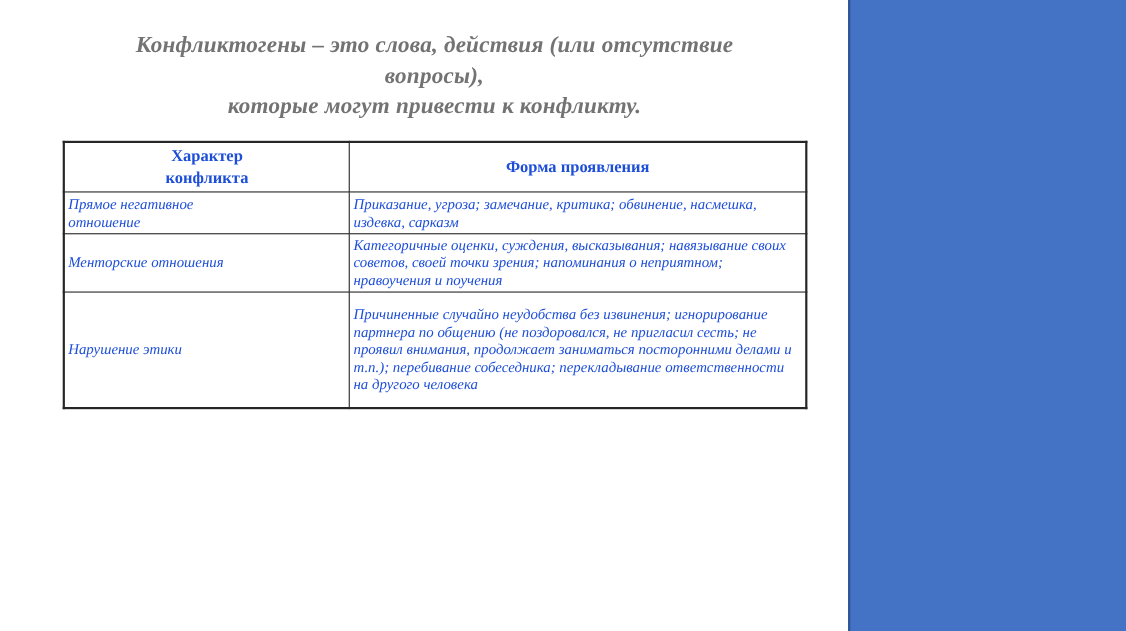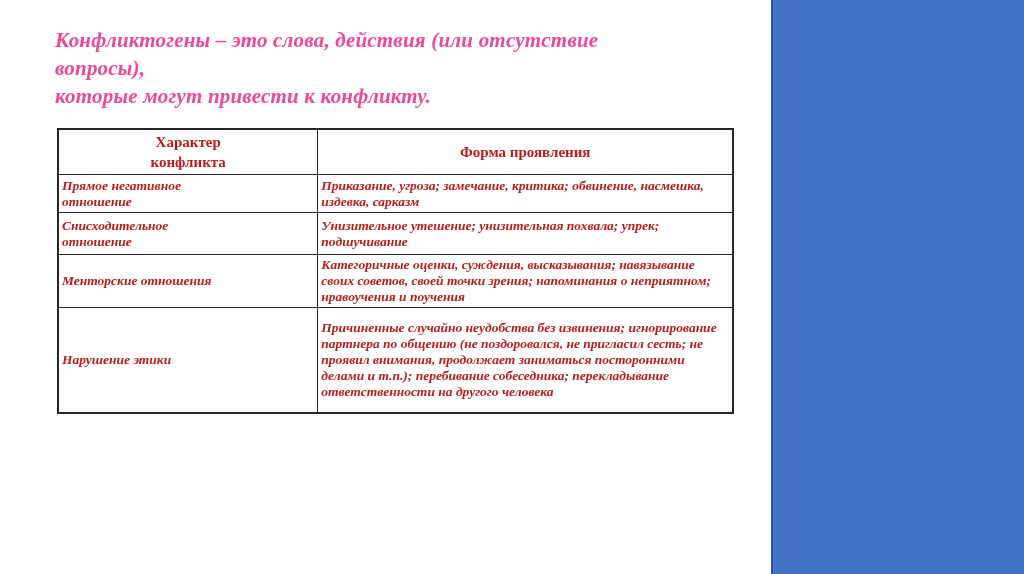--- a/index.html
+++ b/index.html
@@ -22,54 +22,55 @@
     width: 253px;
     height: 574px;
     background: #4472c4;
     border-left: 2px solid #2f5597;
   }
   .slide-title {
     position: absolute;
     left: 55px;
     top: 26px;
     width: 680px;
+    text-align: center;
     font-weight: bold;
     font-style: italic;
     font-size: 21px;
     line-height: 28px;
-    color: #ec4899;
+    color: #737373;
     letter-spacing: 0.2px;
   }
   table.conflict-table {
     position: absolute;
     left: 57px;
     top: 128px;
     width: 677px;
     border-collapse: collapse;
     table-layout: fixed;
-    color: #b91c1c;
+    color: #1d4ed8;
     border: 2px solid #262626;
   }
   .conflict-table th, .conflict-table td {
     border: 1px solid #262626;
     vertical-align: middle;
     overflow: hidden;
   }
   .conflict-table th {
     font-size: 15px;
     font-weight: bold;
     font-style: normal;
     text-align: center;
     line-height: 20px;
     height: 44px;
     padding: 2px 4px;
   }
   .conflict-table td {
     font-size: 13.5px;
-    font-weight: bold;
+    font-weight: normal;
     font-style: italic;
     line-height: 16px;
     padding: 2px 4px 2px 3px;
   }
   .col-character { width: 241px; }
   .col-form { width: 385px; margin-top: 19px; }
   .char-inner { max-width: 150px; }
   tr.r0 td { height: 38px; }
   tr.r1 td { height: 42px; }
   tr.r2 td { height: 32px; }
@@ -101,26 +102,20 @@
         <th class="col-form">Форма проявления</th>
       </tr>
     </thead>
     <tbody>
       <tr class="r0">
         <td>
             <div class="char-inner">Прямое негативное отношение</div>
           </td>
         <td>Приказание, угроза; замечание, критика; обвинение, насмешка, издевка, сарказм</td>
       </tr>
-      <tr class="r1">
-        <td>
-            <div class="char-inner">Снисходительное отношение</div>
-          </td>
-        <td>Унизительное утешение; унизительная похвала; упрек; подшучивание</td>
-      </tr>
       <tr class="r3">
         <td>
             <div class="char-inner">Менторские отношения</div>
           </td>
         <td>Категоричные оценки, суждения, высказывания; навязывание своих советов, своей точки зрения; напоминания о неприятном; нравоучения и поучения</td>
       </tr>
       <tr class="r5">
         <td>
             <div class="char-inner">Нарушение этики</div>
           </td>

